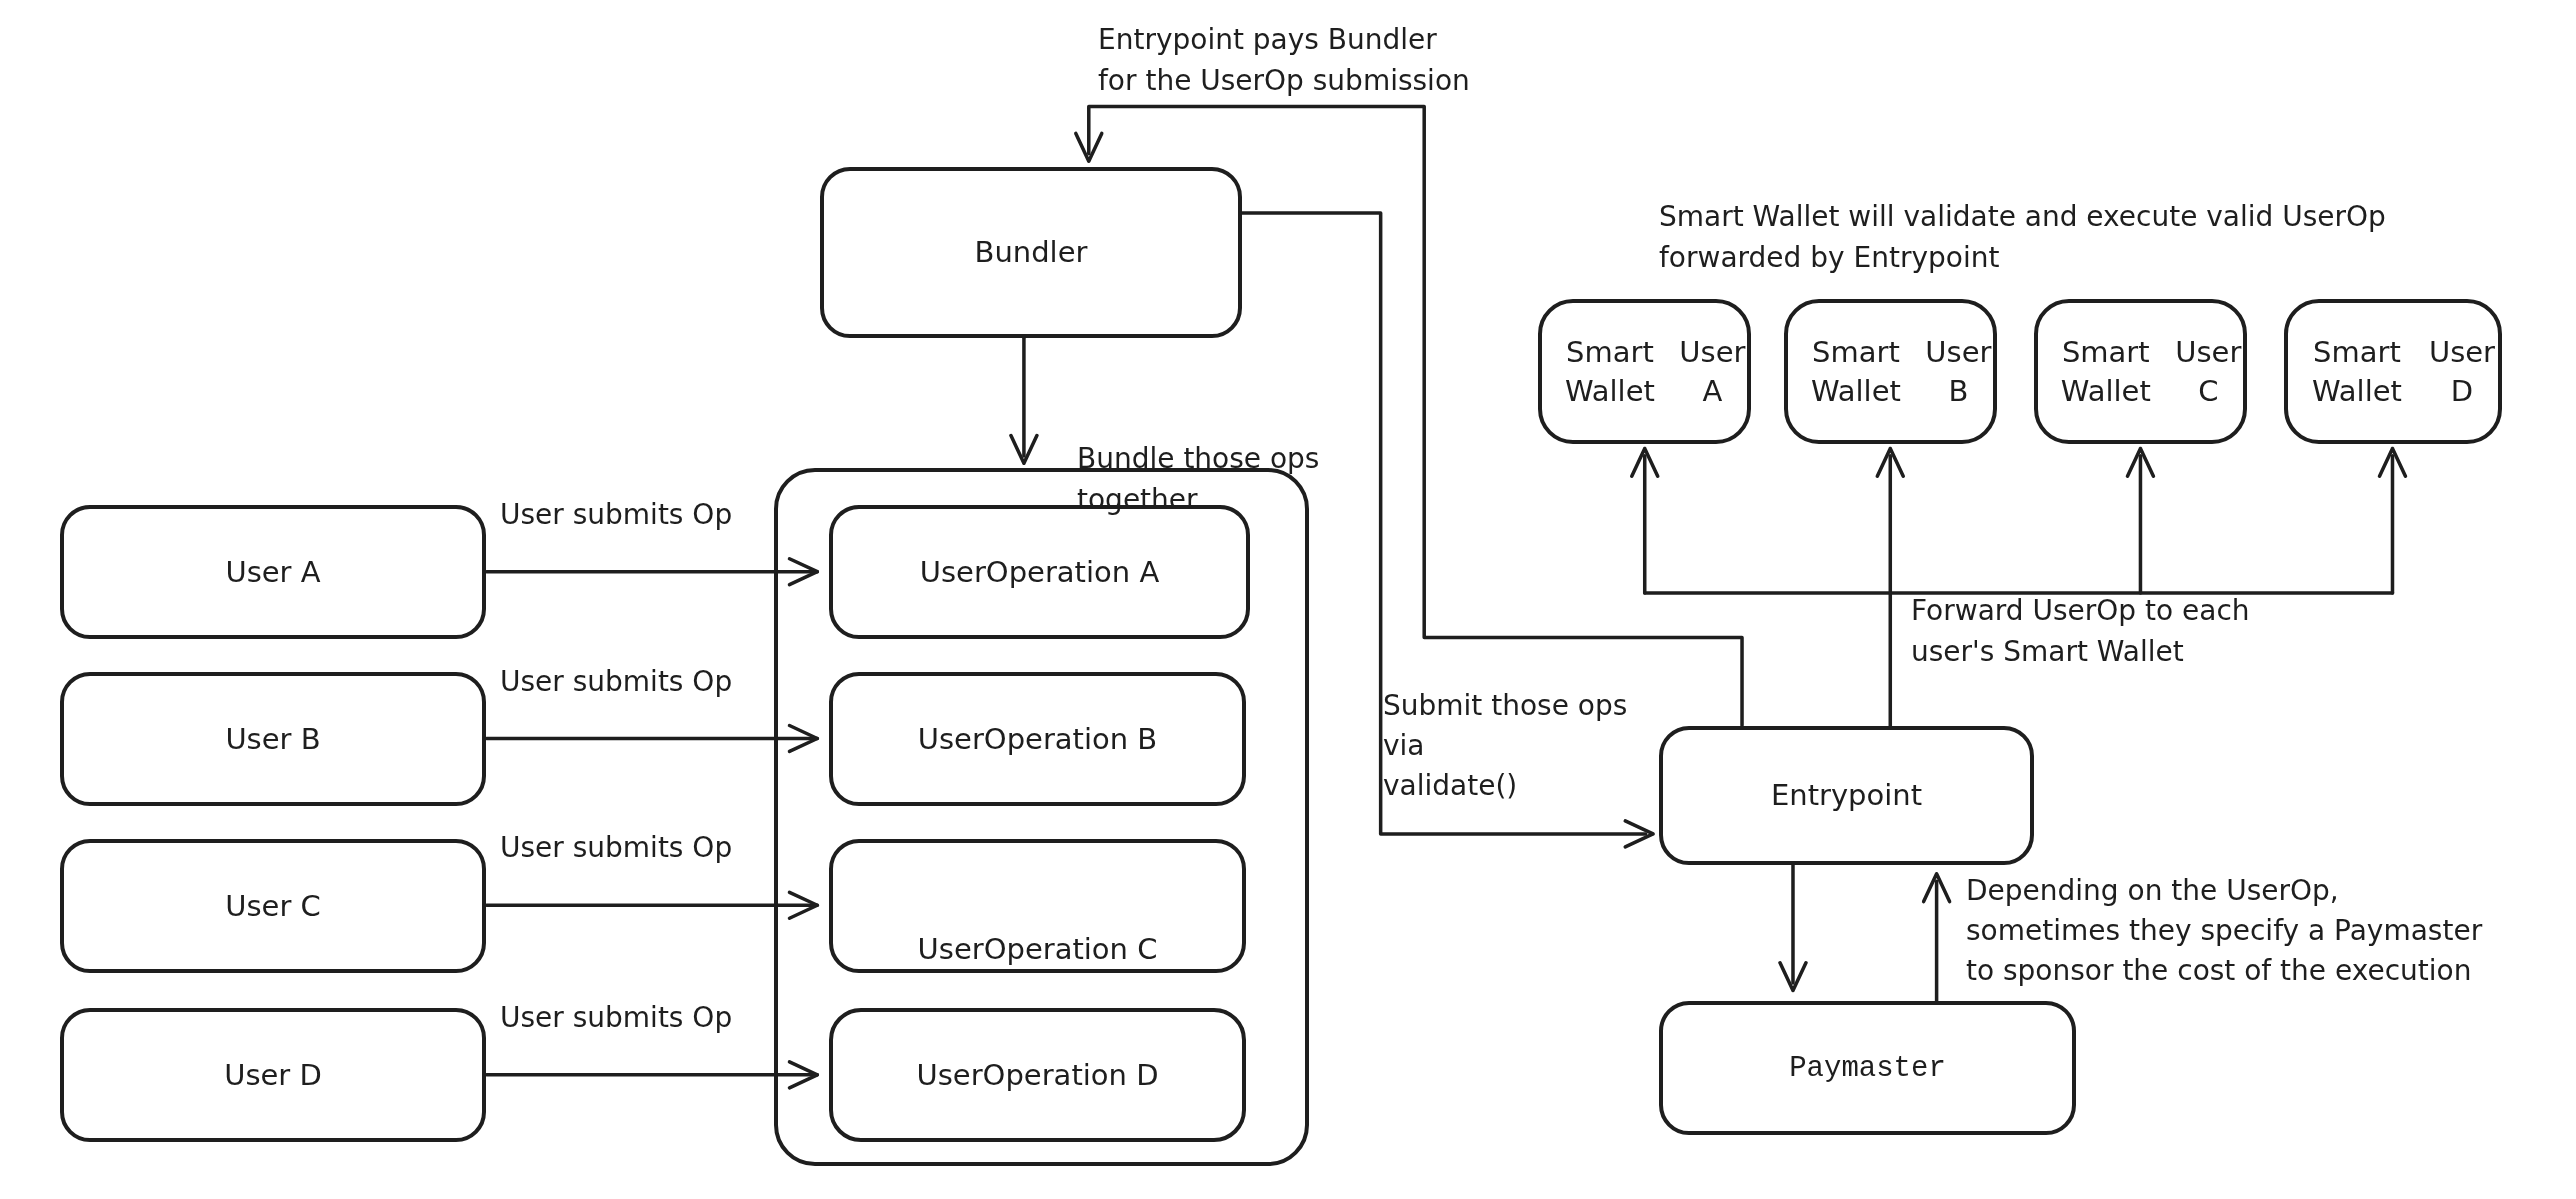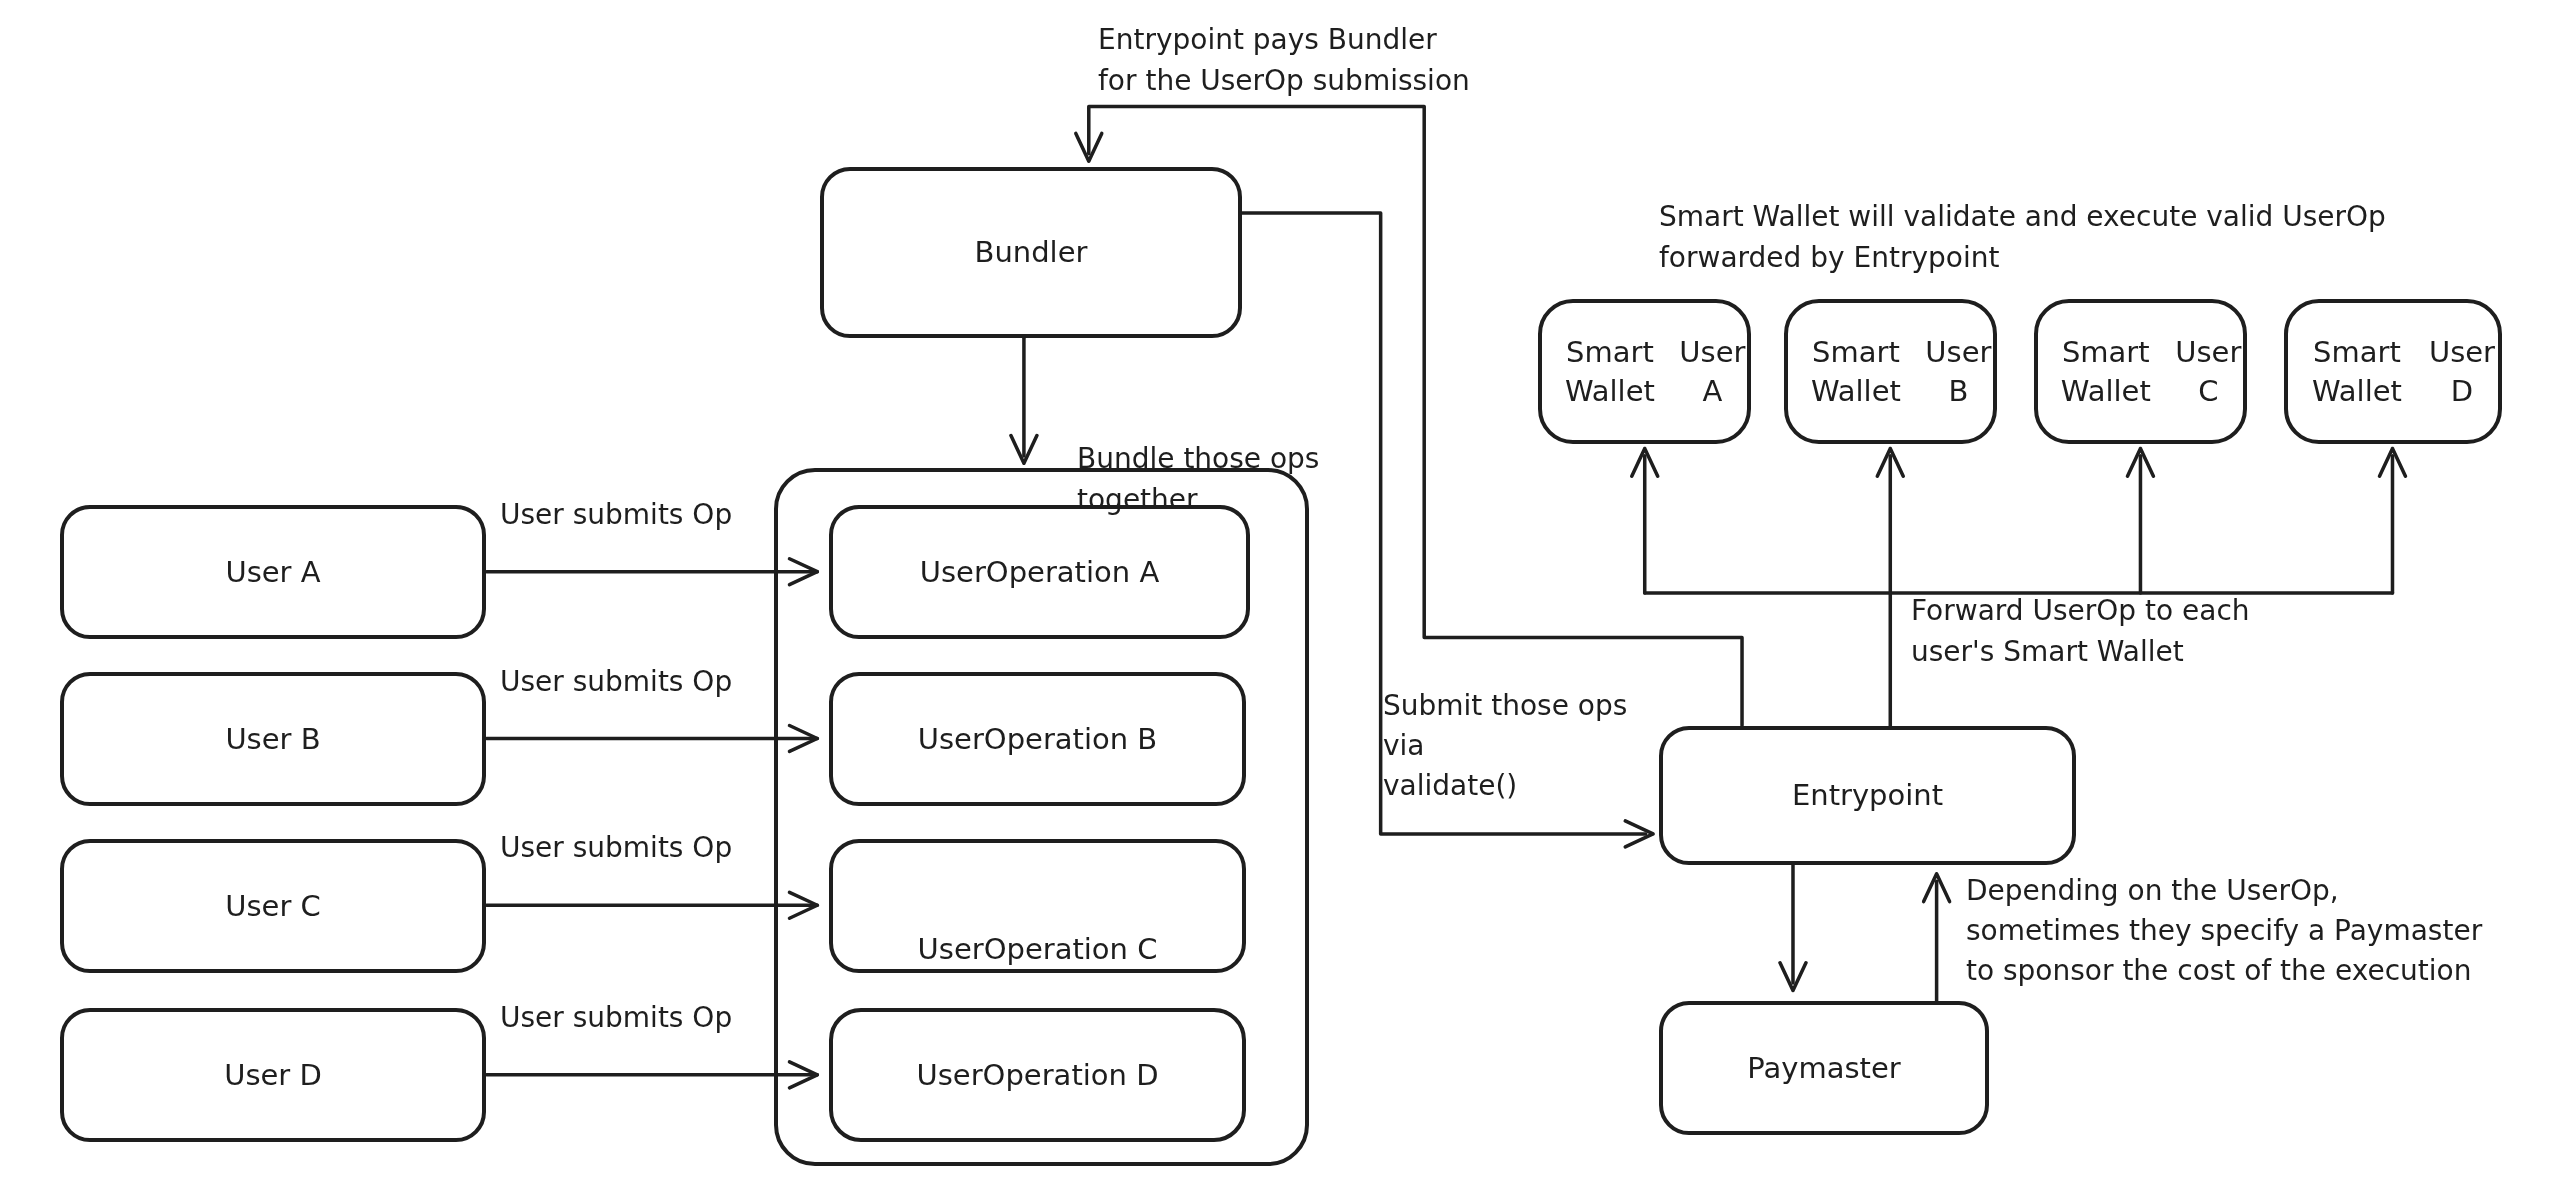--- a/index.html
+++ b/index.html
@@ -154,24 +154,24 @@
   </div>
   <div class="node sw" style="left:2034px;top:299px;width:213px;height:145px;">
     <div>Smart Wallet</div>
     <div>User C</div>
   </div>
   <div class="node sw" style="left:2284px;top:299px;width:218px;height:145px;">
     <div>Smart Wallet</div>
     <div>User D</div>
   </div>
 
-  <div class="node" style="left:1659px;top:726px;width:417px;height:139px;">
+  <div class="node" style="left:1659px;top:726px;width:375px;height:139px;">
     <span>Entrypoint</span>
   </div>
-  <div class="node" style="left:1659px;top:1001px;width:330px;height:134px;">
+  <div class="node" style="left:1659px;top:1001px;width:417px;height:134px;font-family:Liberation Mono, monospace;">
     <span>Paymaster</span>
   </div>
 
   <div class="note" style="left:1098px;top:18.5px;">
     <div>Entrypoint pays Bundler</div>
     <div>for the UserOp submission</div>
   </div>
 
   <div class="note" style="left:500px;top:494px;">User submits Op</div>
   <div class="note" style="left:500px;top:661px;">User submits Op</div>

